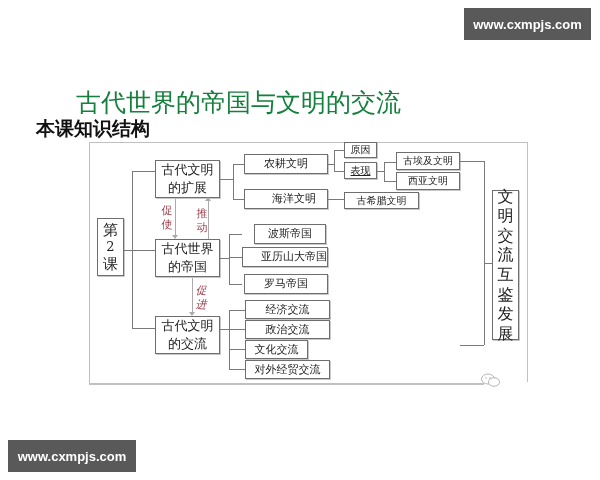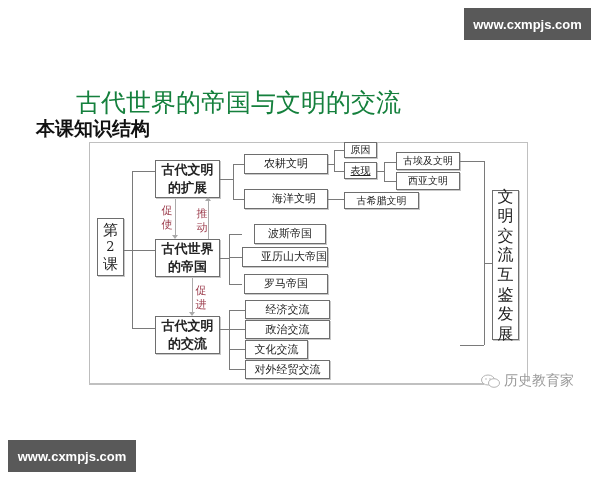--- a/index.html
+++ b/index.html
@@ -6,21 +6,21 @@
   body { width:600px; height:480px; background:#ffffff; position:relative; overflow:hidden;
          font-family:"DejaVu Sans", "Liberation Sans", sans-serif; color:#111; }
   .wm { position:absolute; background:#595959; color:#ffffff; font-family:"Liberation Sans", sans-serif;
         font-size:13px; font-weight:bold; display:flex; align-items:center; justify-content:center; }
   .title { position:absolute; font-size:25px; color:#15803d; white-space:nowrap; letter-spacing:0px; }
   .subtitle { position:absolute; font-size:19px; font-weight:bold; color:#111; white-space:nowrap; }
   .frame { position:absolute; border:1.5px solid #bdbdbd; box-sizing:border-box; }
   .box { position:absolute; border:1px solid #6e6e6e; background:#fff; box-sizing:border-box;
          display:flex; align-items:center; justify-content:center; text-align:center;
          font-size:11px; color:#222; line-height:1.2; box-shadow:1px 1px 0 #c8c8c8; }
-  .box.big { font-size:13px; line-height:1.35;font-weight:bold; }
+  .box.big { font-size:13px; line-height:1.35; }
   .box.vert { flex-direction:column; font-size:16px; line-height:1.22; writing-mode:horizontal-tb; }
   .box.small { font-size:10px; }
   .ln { position:absolute; background:#7a7a7a; }
   .vt { position:absolute; color:#9b3a4a; font-size:11px; line-height:1.25; width:12px; text-align:center; }
   .arrow-line { position:absolute; width:1px; background:#aaaaaa; }
   .arrow-head { position:absolute; width:0; height:0; border-left:3px solid transparent; border-right:3px solid transparent; }
   .wechat { position:absolute; color:#9a9a9a; font-size:14px; white-space:nowrap; display:flex; align-items:center; gap:2px; }
 </style>
 </head>
 <body>
@@ -71,21 +71,21 @@
 <div class="arrow-line" style="left:175px;top:199px;height:37px;"></div>
 <div class="arrow-head" style="left:172px;top:235px;border-top:4px solid #aaaaaa;"></div>
 <div class="vt" style="left:161px;top:204px;">促使</div>
 
 <div class="arrow-line" style="left:208px;top:201px;height:38px;"></div>
 <div class="arrow-head" style="left:205px;top:197px;border-bottom:4px solid #aaaaaa;"></div>
 <div class="vt" style="left:196px;top:207px;">推动</div>
 
 <div class="arrow-line" style="left:192px;top:278px;height:35px;"></div>
 <div class="arrow-head" style="left:189px;top:312px;border-top:4px solid #aaaaaa;"></div>
-<div class="vt" style="left:195px;top:284px;">促进</div>
+<div class="vt" style="left:195px;top:284px;font-style:italic;">促进</div>
 
 <div class="ln" style="left:220px;top:179px;width:13px;height:1px;"></div>
 <div class="ln" style="left:233px;top:164px;width:1px;height:36px;"></div>
 <div class="ln" style="left:233px;top:164px;width:11px;height:1px;"></div>
 <div class="ln" style="left:233px;top:199px;width:11px;height:1px;"></div>
 
 <div class="box" style="left:244px;top:154px;width:84px;height:20px;">
   <span>农耕文明</span>
 </div>
 <div class="box" style="left:244px;top:189px;width:84px;height:20px;padding-left:16px;">
@@ -173,14 +173,13 @@
   <span>展</span>
 </div>
 
 <div class="wechat" style="left:480px;top:372px;">
   <svg width="22" height="16" viewBox="0 0 22 16">
     <ellipse cx="8" cy="7" rx="6.5" ry="5" fill="none" stroke="#b5b5b5" stroke-width="1"></ellipse>
     <ellipse cx="14" cy="10" rx="5.5" ry="4.3" fill="#fff" stroke="#b5b5b5" stroke-width="1"></ellipse>
     <circle cx="6" cy="6" r="0.8" fill="#b5b5b5"></circle>
       <circle cx="10" cy="6" r="0.8" fill="#b5b5b5"></circle>
   </svg>
-  <span style="font-family:'DejaVu Serif',serif;">历史教育家</span>
 </div>
 
 </body></html>

